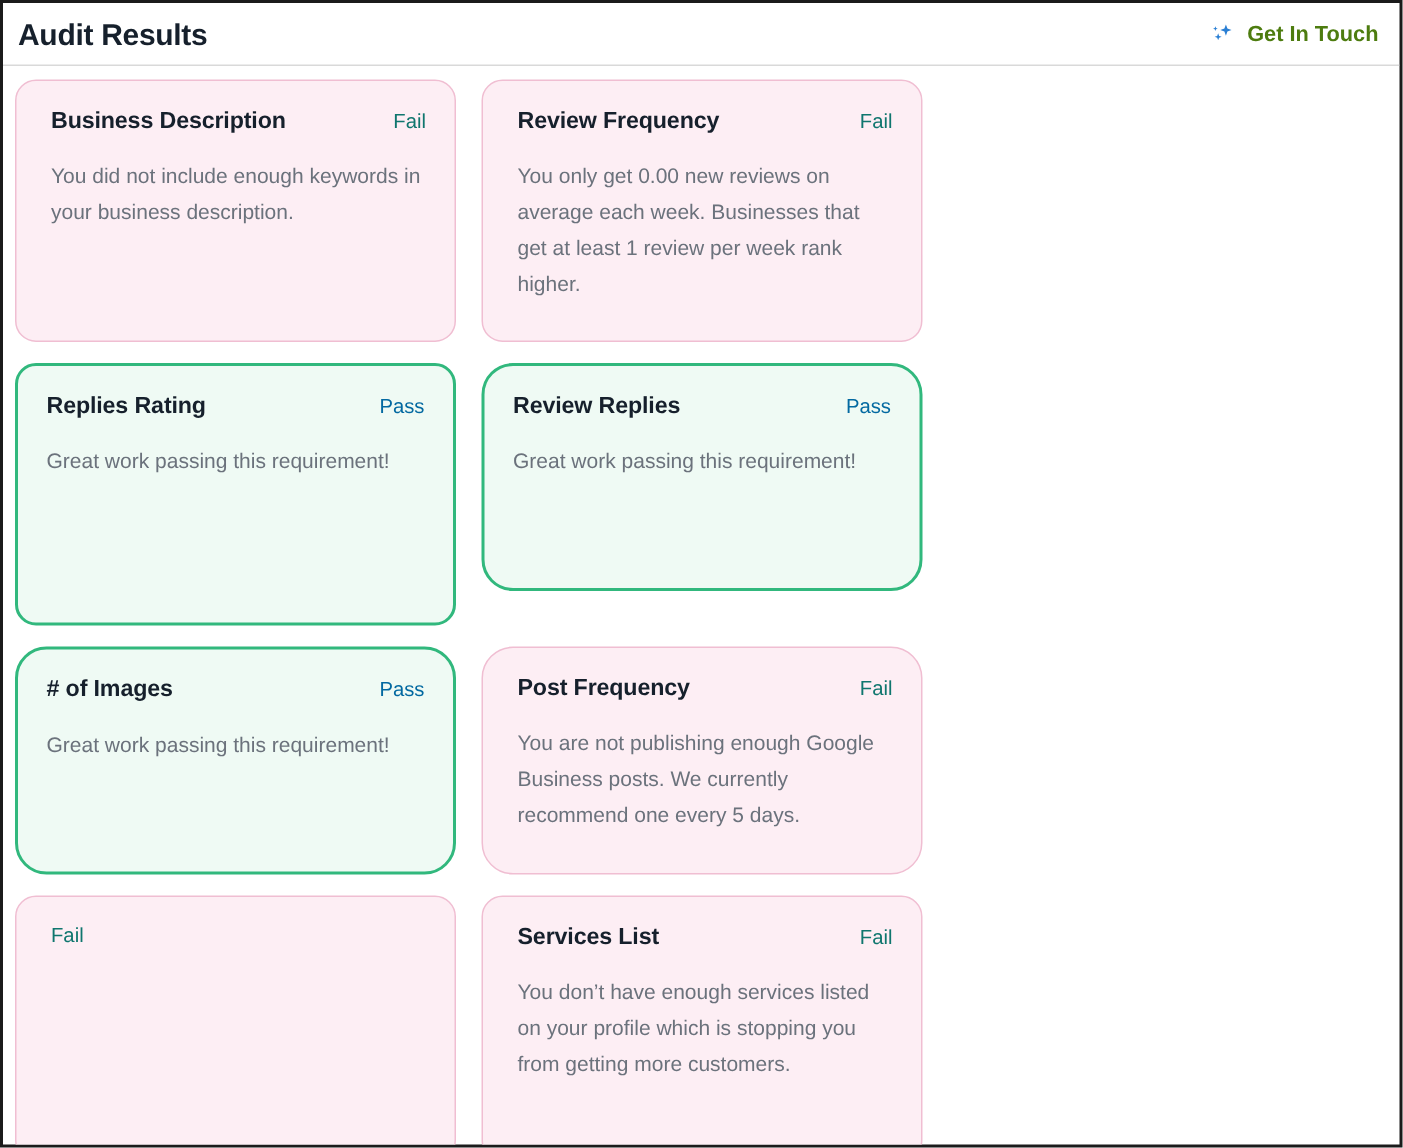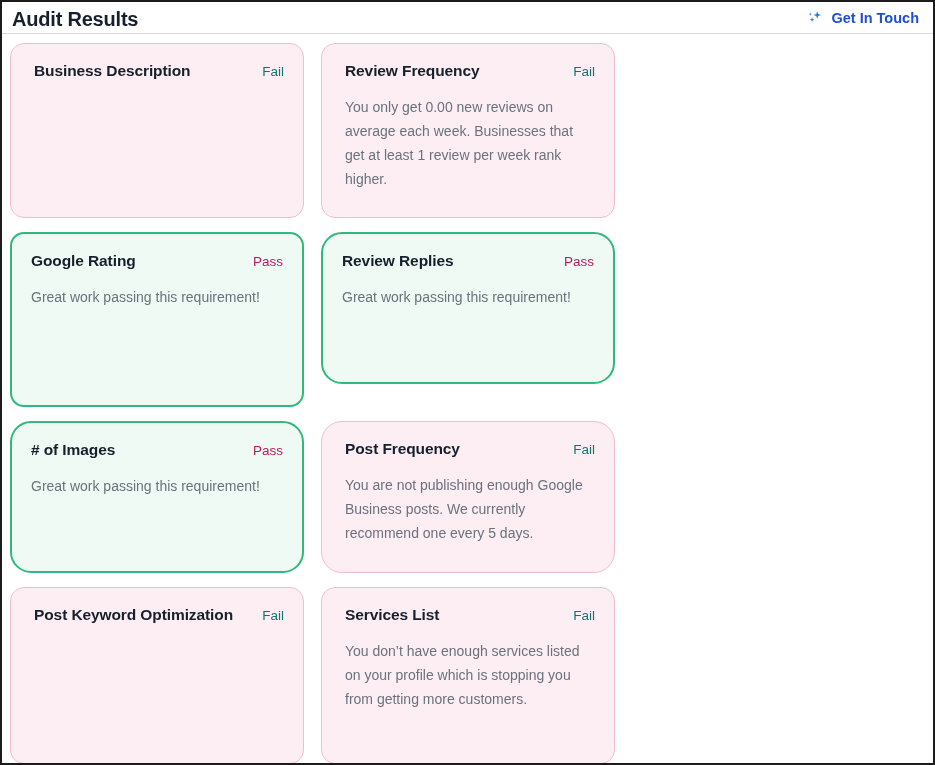--- a/index.html
+++ b/index.html
@@ -21,41 +21,41 @@
     width: 935px;
     height: 765px;
     border: 2px solid #1b1b1b;
     background: #ffffff;
     overflow: hidden;
   }
 
   
   .header {
     position: relative;
-    height: 32px;
+    height: 42px;
     display: flex;
     align-items: center;
     justify-content: space-between;
     padding: 0 14px 0 10px;
     border-bottom: 1px solid #d9d9d9;
   }
   .page-title {
     font-size: 20px;
     font-weight: bold;
     color: #16202c;
     letter-spacing: -0.2px;
     line-height: 1;
     margin: 0;
     padding-top: 2px;
   }
   .get-in-touch {
     display: flex;
     align-items: center;
     gap: 7px;
-    color: #1d4ed8;
+    color: #4d7c0f;
     font-size: 14.5px;
     font-weight: bold;
     cursor: pointer;
     user-select: none;
     white-space: nowrap;
   }
   .sparkle-icon {
     display: inline-block;
     width: 17px;
     height: 17px;
@@ -103,21 +103,21 @@
     line-height: 1.2;
     letter-spacing: -0.1px;
   }
   .card-status {
     font-size: 13.5px;
     font-weight: normal;
     white-space: nowrap;
     flex-shrink: 0;
   }
   .card.fail .card-status { color: #0f766e; }
-  .card.pass .card-status { color: #be185d; }
+  .card.pass .card-status { color: #0369a1; }
 
   .card-body {
     font-size: 14px;
     line-height: 1.72;
     color: #6b727c;
   }
 
   
   .row-h1 { height: 175px; }
   .row-h2 { height: 152px; border-radius: 21px; }
@@ -142,33 +142,34 @@
     </div>
   </div>
 
   <div class="grid">
 
     <div class="card fail row-h1">
       <div class="card-head">
         <span class="card-title">Business Description</span>
         <span class="card-status">Fail</span>
       </div>
+      <div class="card-body">You did not include enough keywords in your business description.</div>
     </div>
 
     <div class="card fail row-h1">
       <div class="card-head">
         <span class="card-title">Review Frequency</span>
         <span class="card-status">Fail</span>
       </div>
       <div class="card-body">You only get 0.00 new reviews on average each week. Businesses that get at least 1 review per week rank higher.</div>
     </div>
 
     <div class="card pass row-h1">
       <div class="card-head">
-        <span class="card-title">Google Rating</span>
+        <span class="card-title">Replies Rating</span>
         <span class="card-status">Pass</span>
       </div>
       <div class="card-body">Great work passing this requirement!</div>
     </div>
 
     <div class="card pass row-h2">
       <div class="card-head">
         <span class="card-title">Review Replies</span>
         <span class="card-status">Pass</span>
       </div>
@@ -186,21 +187,20 @@
     <div class="card fail row-h2">
       <div class="card-head">
         <span class="card-title">Post Frequency</span>
         <span class="card-status">Fail</span>
       </div>
       <div class="card-body">You are not publishing enough Google Business posts. We currently recommend one every 5 days.</div>
     </div>
 
     <div class="card fail row-h3">
       <div class="card-head">
-        <span class="card-title">Post Keyword Optimization</span>
         <span class="card-status">Fail</span>
       </div>
     </div>
 
     <div class="card fail row-h3">
       <div class="card-head">
         <span class="card-title">Services List</span>
         <span class="card-status">Fail</span>
       </div>
       <div class="card-body">You don’t have enough services listed on your profile which is stopping you from getting more customers.</div>

